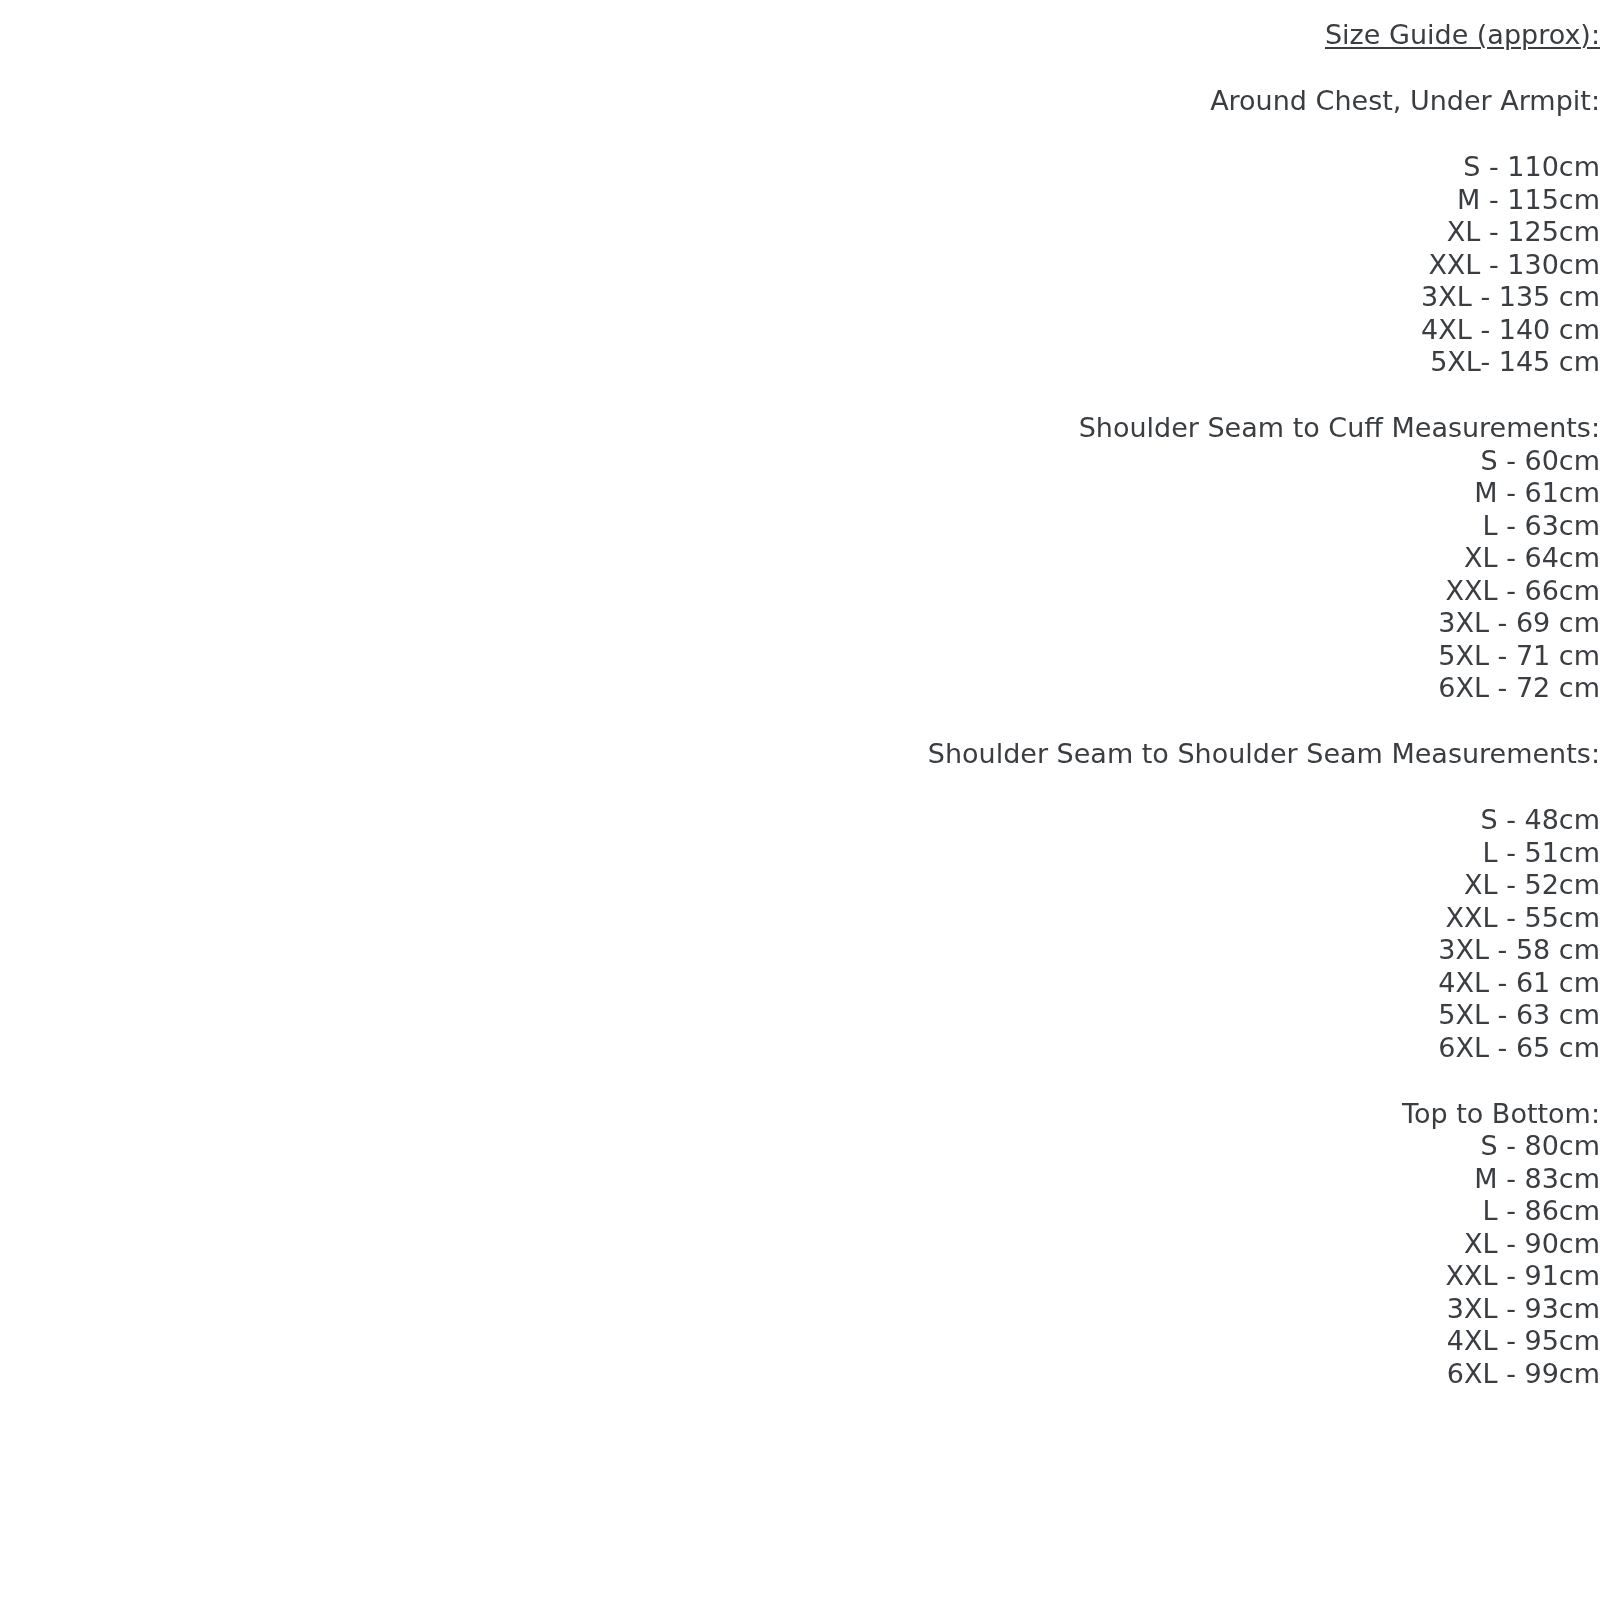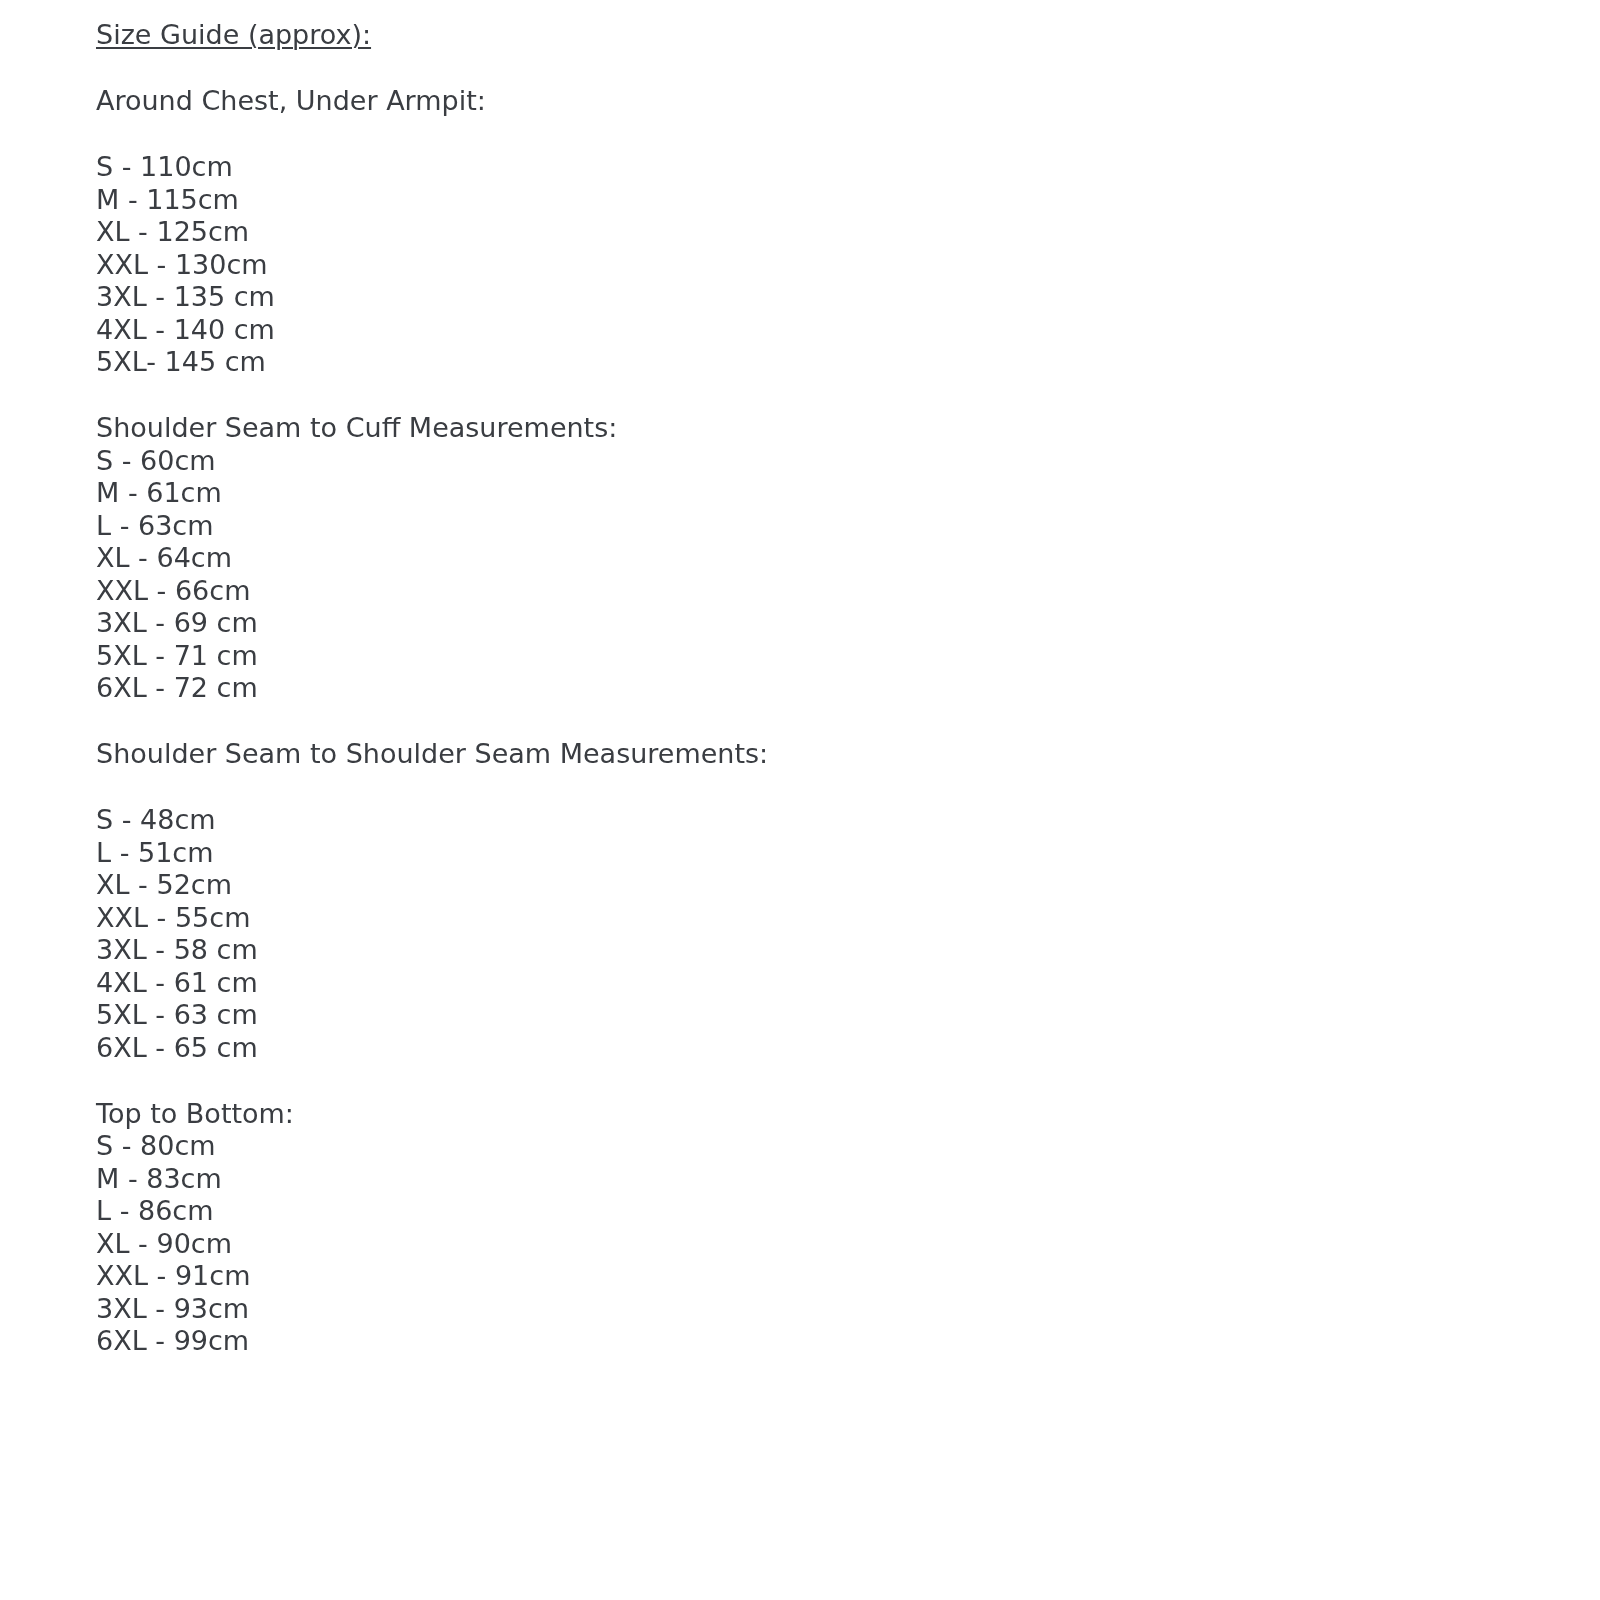--- a/index.html
+++ b/index.html
@@ -14,21 +14,21 @@
     font-family: "DejaVu Sans", "Liberation Sans", sans-serif;
     color: #3a3d42;
     font-size: 27px;
     line-height: 32.5px;
     -webkit-font-smoothing: antialiased;
   }
   .content {
     box-sizing: border-box;
     padding-top: 19px;
     padding-left: 96px;   
-    text-align: left;
+    text-align: right;
   }
   .line {
     height: 32.5px;
     white-space: pre;
   }
   .gap {
     height: 33.5px;
   }
   .title {
     text-decoration: underline;
@@ -78,15 +78,16 @@
   <div class="line">6XL - 65 cm</div>
   <div class="gap"></div>
 
   <div class="line">Top to Bottom:</div>
   <div class="line">S - 80cm</div>
   <div class="line">M - 83cm</div>
   <div class="line">L - 86cm</div>
   <div class="line">XL - 90cm</div>
   <div class="line">XXL - 91cm</div>
   <div class="line">3XL - 93cm</div>
+  <div class="line">4XL - 95cm</div>
   <div class="line">6XL - 99cm</div>
 
 </div>
 
 </body></html>

